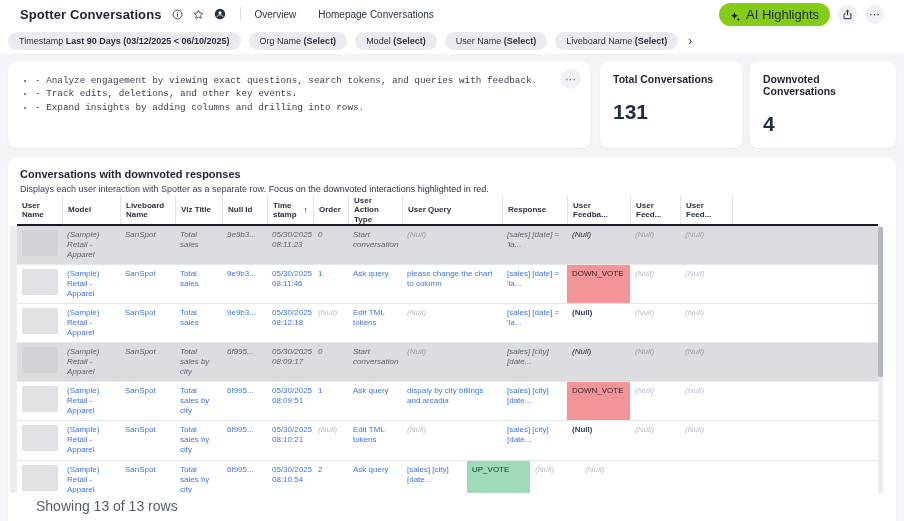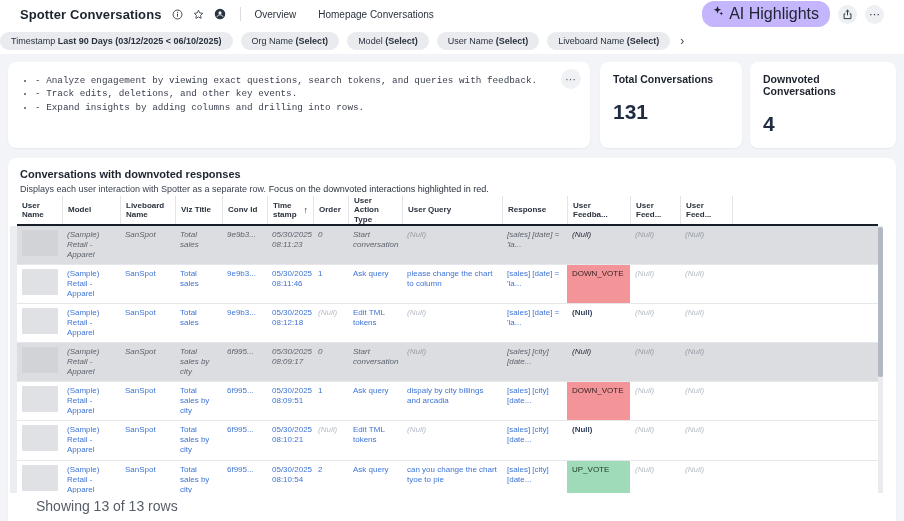--- a/index.html
+++ b/index.html
@@ -13,28 +13,28 @@
   .pg-title { font-size:13px; font-weight:700; letter-spacing:.1px; }
   .title-icons { display:flex; align-items:center; gap:9px; margin-left:10px; }
   .ticon { width:12px; height:12px; display:flex; align-items:center; justify-content:center;
     color:#3c4452; font-size:10px; cursor:pointer; }
   .vdiv { width:1px; height:14px; background:#d9dce1; margin:0 14px; }
   .tabs { display:flex; align-items:stretch; height:28px; gap:22px; }
   .tab { display:flex; align-items:center; font-size:10px; color:#2a313d; cursor:pointer;
     border-bottom:2.5px solid transparent; padding-top:2px; }
   .tab.active { font-weight:700; border-bottom-color:#2b6ef2;margin-top:40px; }
   .top-right { margin-left:auto; display:flex; align-items:center; gap:8px; }
-  .pill-btn { display:flex; align-items:flex-start; gap:5px; background:#c4b5fd; border-radius:12px;
-    padding:4px 11px; font-size:16px; font-weight:500; color:#1d232f; cursor:pointer; }
+  .pill-btn { display:flex; align-items:flex-end; gap:5px; background:#84cc16; border-radius:12px;
+    padding:4px 11px; font-size:13px; font-weight:500; color:#1d232f; cursor:pointer; }
   .circ-btn { width:19px; height:19px; border-radius:50%; background:#eef0f4; display:flex;
     align-items:center; justify-content:center; color:#2a313d; cursor:pointer; font-size:11px; }
 
   
   .filterbar { position:absolute; top:28px; left:0; right:0; height:26px; background:#ffffff;
-    display:flex; align-items:center; gap:8px; padding:0 0; }
+    display:flex; align-items:center; gap:8px; padding:0 8px; }
   .chip { background:#e9ebef; border-radius:11px; padding:4px 11px; font-size:9px;
     color:#2a313d; white-space:nowrap; cursor:pointer; }
   .chip b { font-weight:700; }
   .chev { font-size:12px; color:#3c4452; margin-left:2px; cursor:pointer; }
 
   
   .content { position:absolute; top:54px; left:0; right:0; bottom:0; background:#f2f4f7; }
   .panel { position:absolute; background:#ffffff; border-radius:8px;
     box-shadow:0 1px 2px rgba(20,30,50,.05); }
 
@@ -200,21 +200,21 @@
               <div class="hcell c1">
                 <span>Model</span>
               </div>
               <div class="hcell c2">
                 <span>Liveboard Name</span>
               </div>
               <div class="hcell c3">
                 <span>Viz Title</span>
               </div>
               <div class="hcell c4">
-                <span>Conv Id</span>
+                <span>Null Id</span>
               </div>
               <div class="hcell c5">
                 <span>Time stamp</span>
                 <span class="sort-arrow">↑</span>
               </div>
               <div class="hcell c6">
                 <span>Order</span>
               </div>
               <div class="hcell c7">
                 <span>User Action Type</span>
@@ -349,21 +349,20 @@
                 <div class="cell c0">
                   <div class="ph"></div>
                 </div>
                 <div class="cell c1">(Sample) Retail - Apparel</div>
                 <div class="cell c2">SanSpot</div>
                 <div class="cell c3">Total sales by city</div>
                 <div class="cell c4">6f995...</div>
                 <div class="cell c5">05/30/2025 08:10:54</div>
                 <div class="cell c6">2</div>
                 <div class="cell c7">Ask query</div>
-                <div class="cell c8">can you change the chart tyoe to pie</div>
                 <div class="cell c9">[sales] [city] [date...</div>
                 <div class="cell c10 up">UP_VOTE</div>
                 <div class="cell c11 nul">(Null)</div>
                 <div class="cell c12 nul">(Null)</div>
                 <div class="cell cf"></div>
               </div>
             </div>
         </div>
         <div class="vscroll">
           <div class="vthumb"></div>

